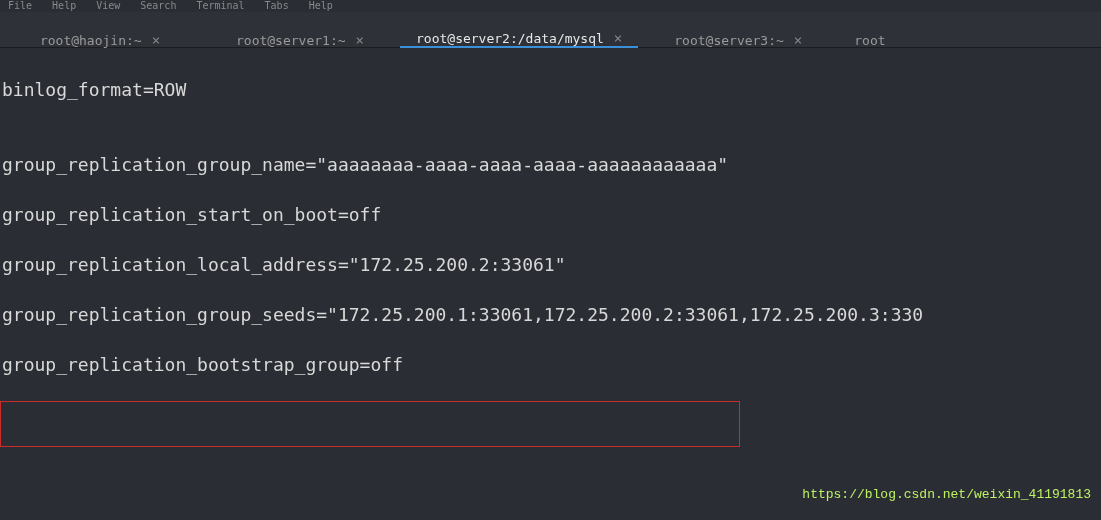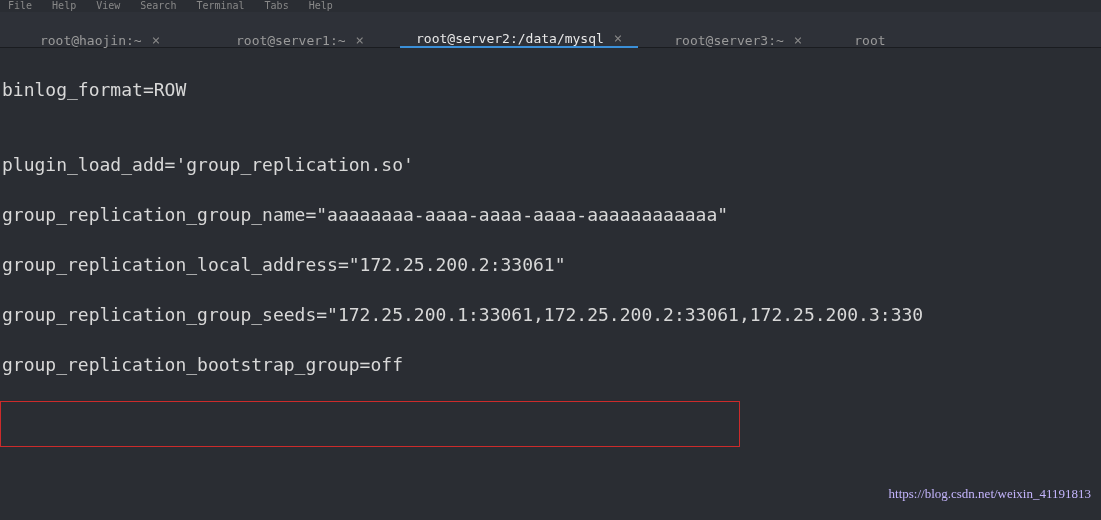--- a/index.html
+++ b/index.html
@@ -67,22 +67,22 @@
     .highlight-box {
       position: absolute;
       border: 1px solid #cc2b2b;
       pointer-events: none;
     }
     .watermark {
       position: absolute;
       bottom: 18px;
       right: 10px;
       font-size: 13px;
-      color: #c4b5fd;
-      font-family: Liberation Serif, serif;
+      color: #bef264;
+      font-family: Liberation Mono, monospace;
     }
   </style>
 </head>
 <body>
 
 <div class="menubar">
   <span>File</span>
   <span>Help</span>
   <span>View</span>
   <span>Search</span>
@@ -109,22 +109,22 @@
     <span class="tab-close">×</span>
   </div>
   <div class="tab" style="min-width:60px">
     <span>root</span>
   </div>
 </div>
 
 <div class="terminal">
 <div>binlog_format=ROW</div>
 <div></div>
-<div>plugin_load_add='group_replication.so'</div>
 <div>group_replication_group_name="aaaaaaaa-aaaa-aaaa-aaaa-aaaaaaaaaaaa"</div>
+<div>group_replication_start_on_boot=off</div>
 <div>group_replication_local_address="172.25.200.2:33061"</div>
 <div>group_replication_group_seeds="172.25.200.1:33061,172.25.200.2:33061,172.25.200.3:330</div>
 <div>group_replication_bootstrap_group=off</div>
 <div></div>
 
 
 
 
 
 

